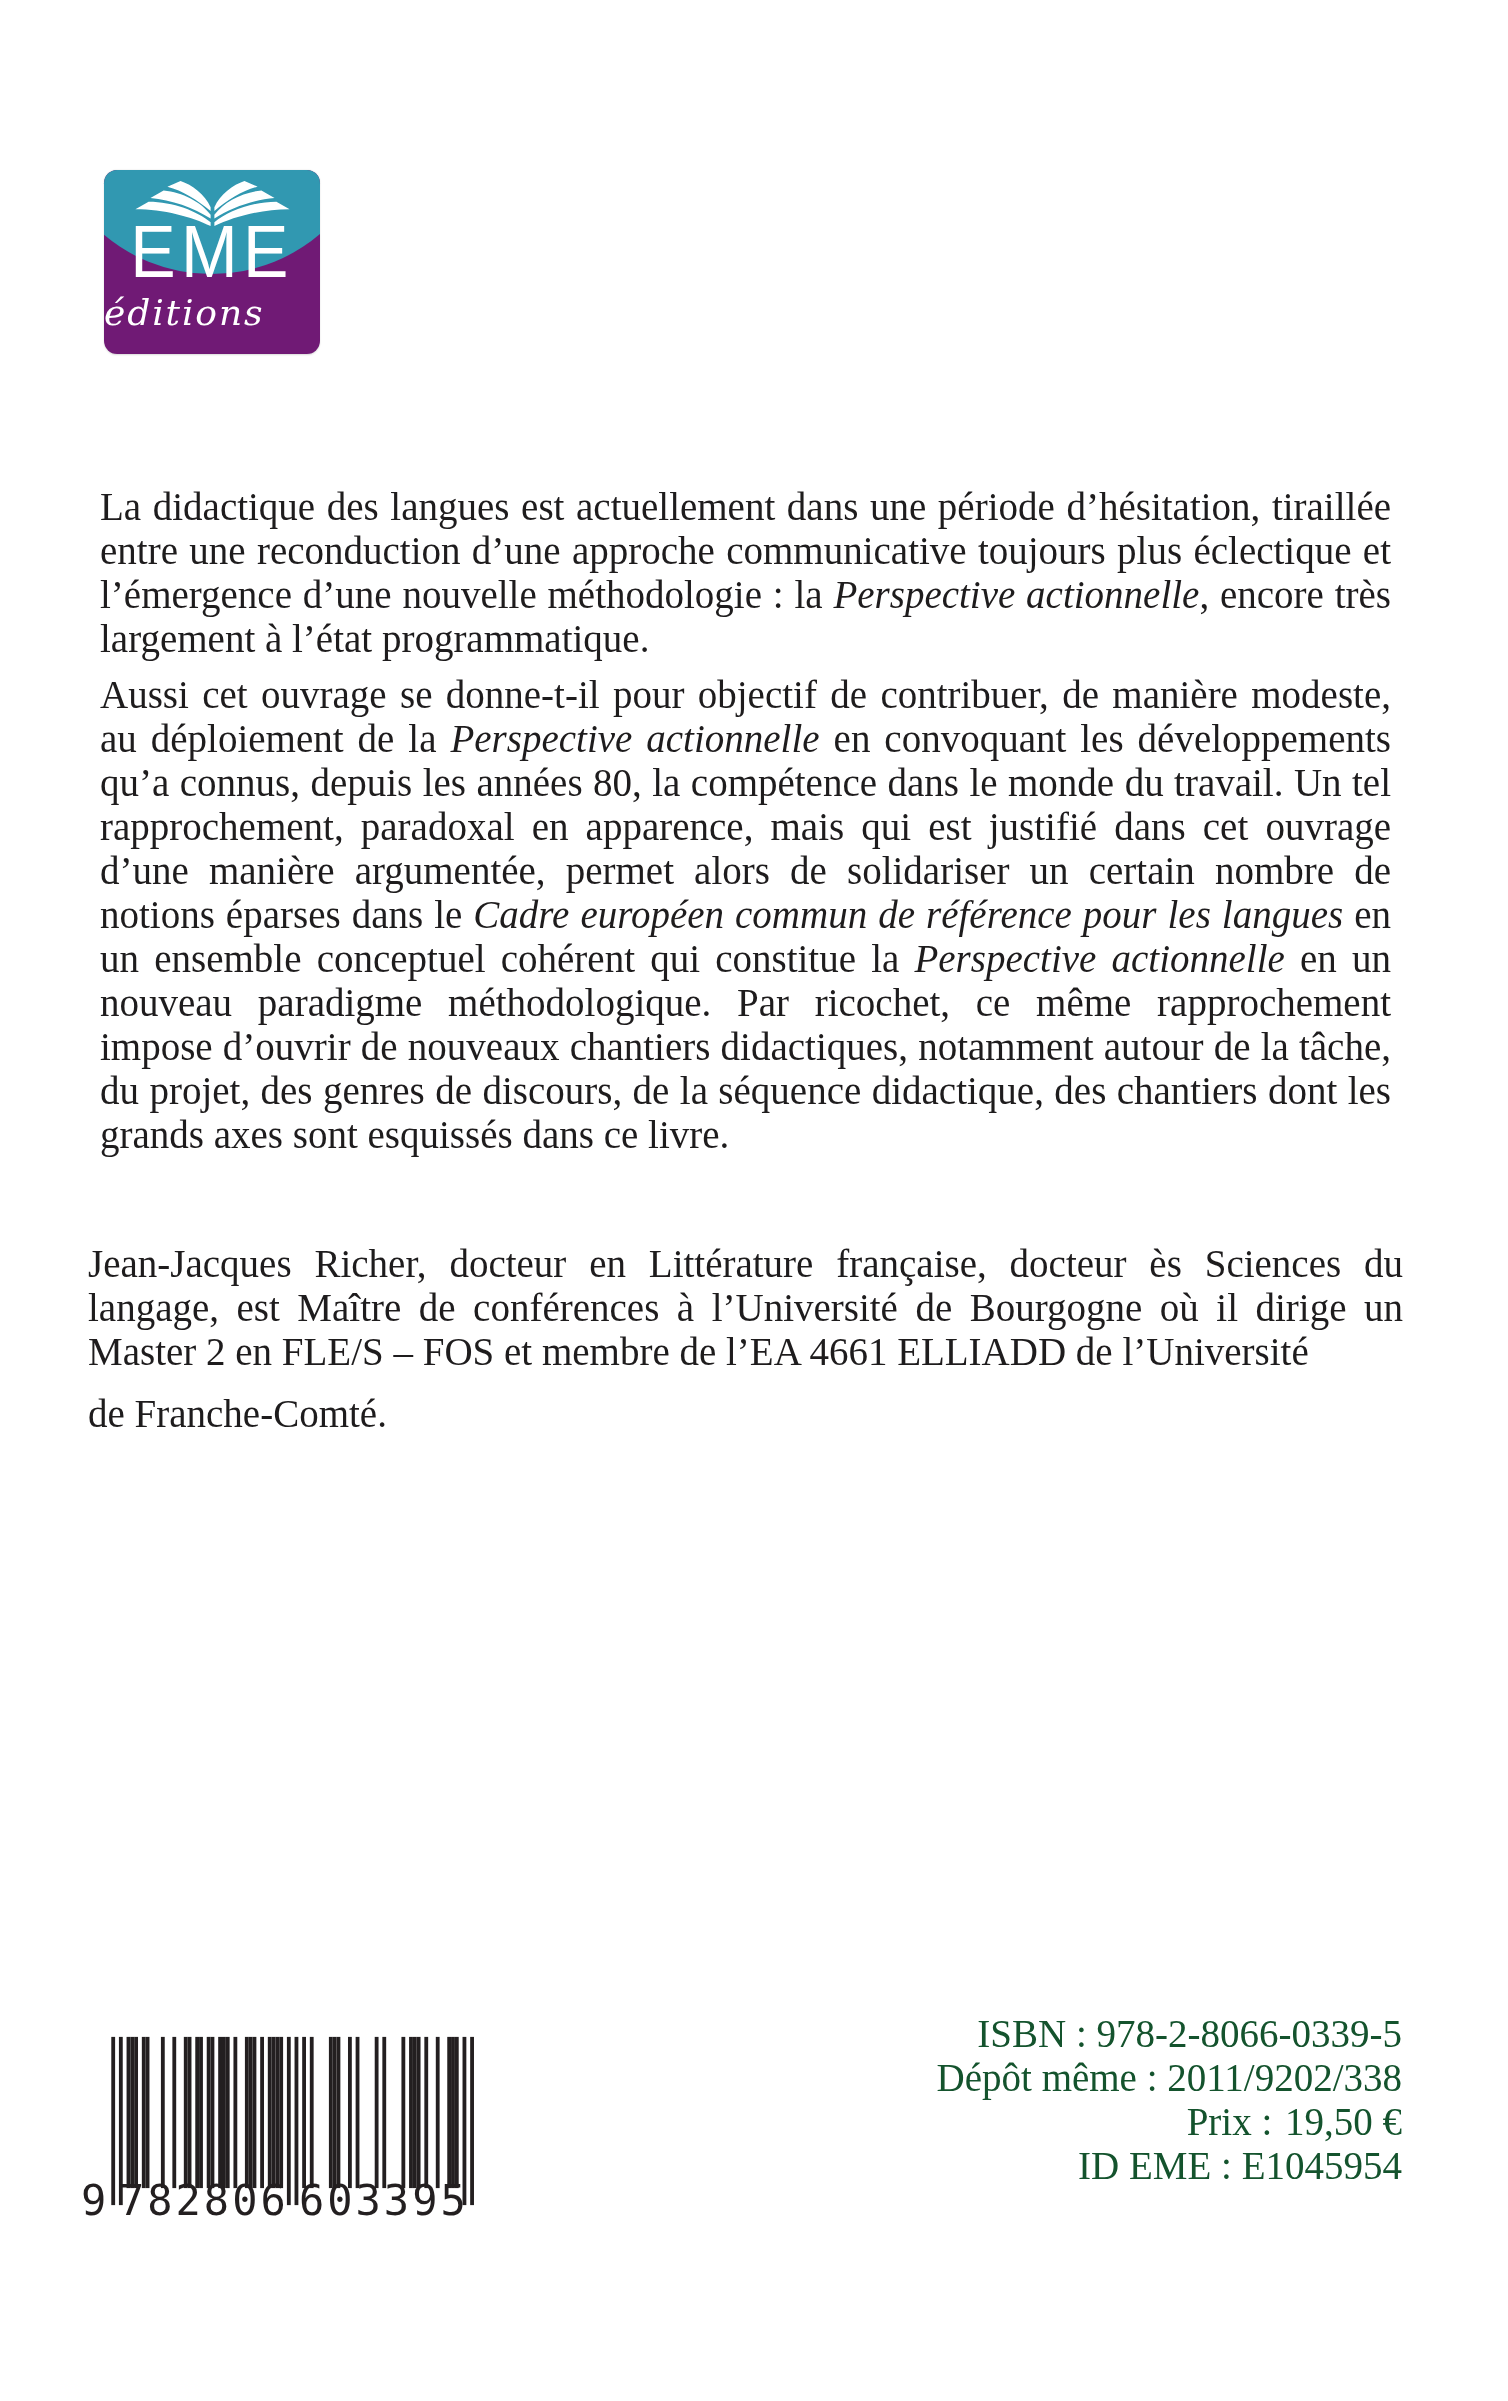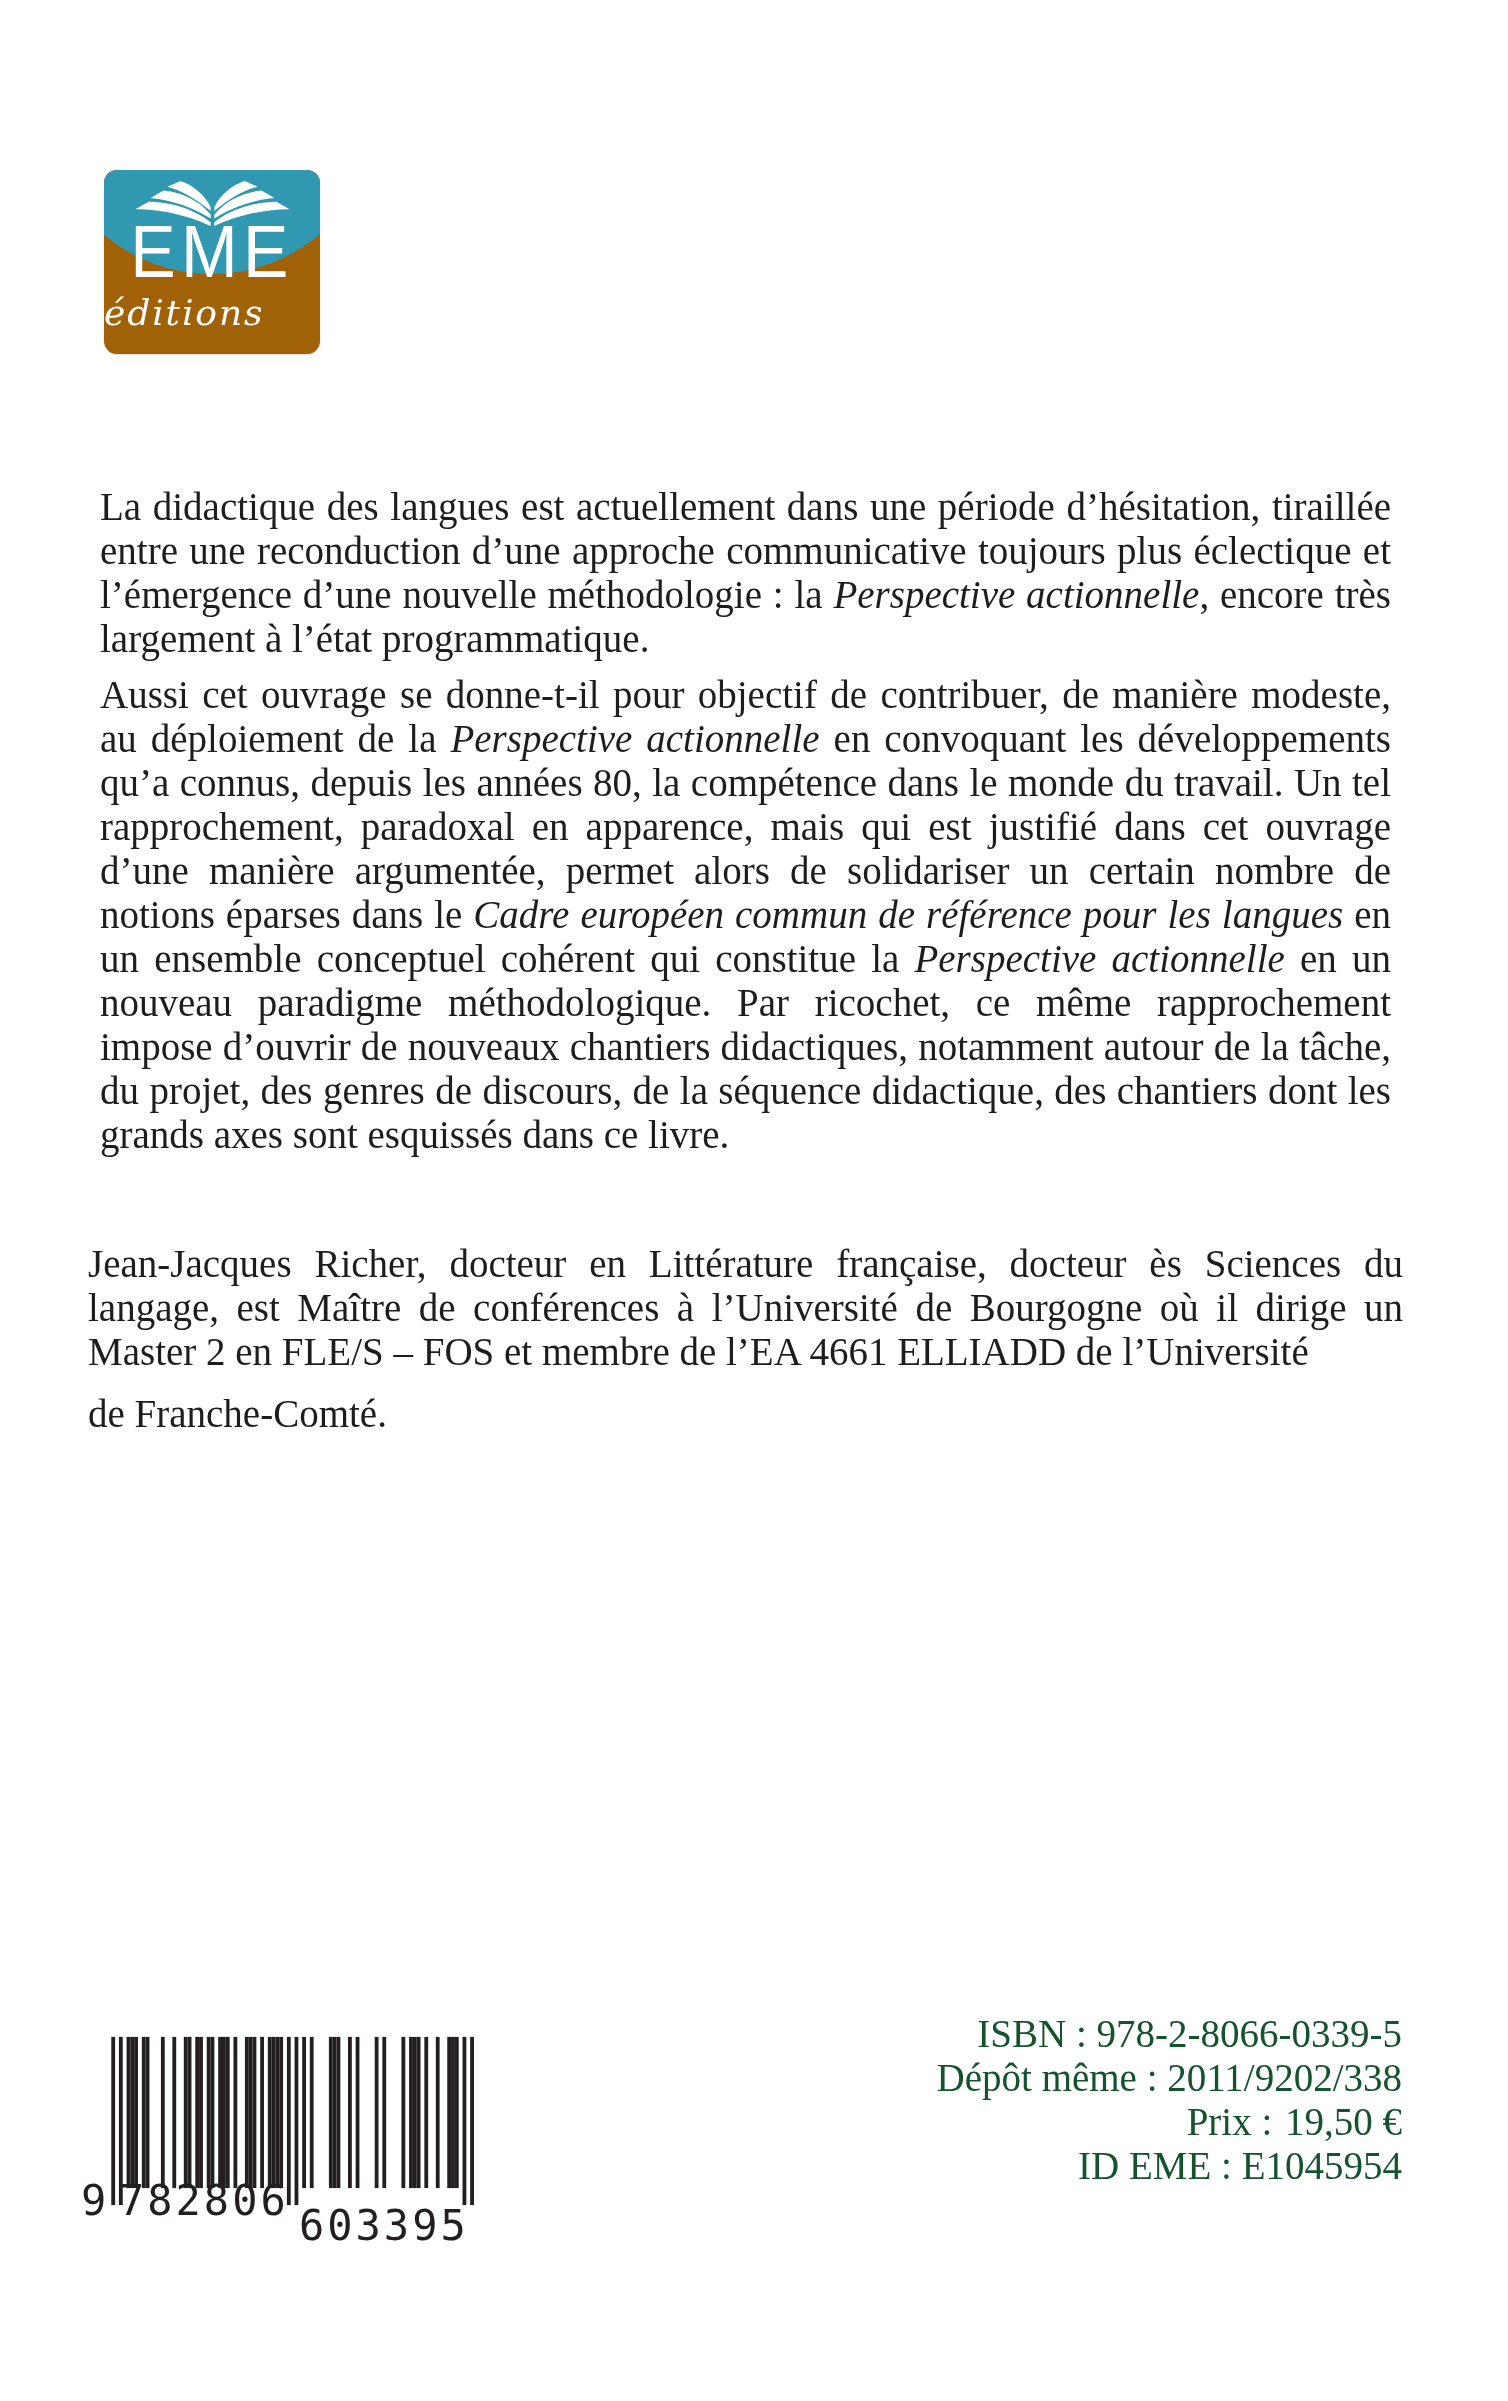--- a/index.html
+++ b/index.html
@@ -17,21 +17,21 @@
   }
 
   
   .logo {
     position: absolute;
     left: 104px;
     top: 170px;
     width: 216px;
     height: 184px;
     border-radius: 13.2px;
-    background: #a16207;
+    background: #701a75;
     overflow: hidden;
     box-shadow: 0 0.9px 1.9px rgba(0,0,0,0.15);
   }
   .logo-gloss {
     position: absolute;
     left: -57px;
     top: -218px;
     width: 329px;
     height: 322px;
     border-radius: 50%;
@@ -232,21 +232,21 @@
       <rect x="375.40" y="2" width="4.04" height="160" fill="#231f20"></rect>
       <rect x="387.52" y="2" width="4.04" height="160" fill="#231f20"></rect>
       <rect x="391.56" y="2" width="4.04" height="160" fill="#231f20"></rect>
       <rect x="395.60" y="2" width="4.04" height="160" fill="#231f20"></rect>
       <rect x="403.68" y="2" width="4.04" height="178" fill="#231f20"></rect>
       <rect x="411.76" y="2" width="4.04" height="178" fill="#231f20"></rect>
     </svg>
   <div class="barcode-digits">
     <span style="left:0px;">9</span>
     <span style="left:38px; letter-spacing:3px;">782806</span>
-    <span style="left:218px; letter-spacing:3px;margin-top:25px;">603395</span>
+    <span style="left:218px; letter-spacing:3px;">603395</span>
   </div>
 </div>
 
 <div class="legal">
   <div class="row">
     <span>ISBN :</span>
     <span>978-2-8066-0339-5</span>
   </div>
   <div class="row">
     <span>Dépôt même :</span>

